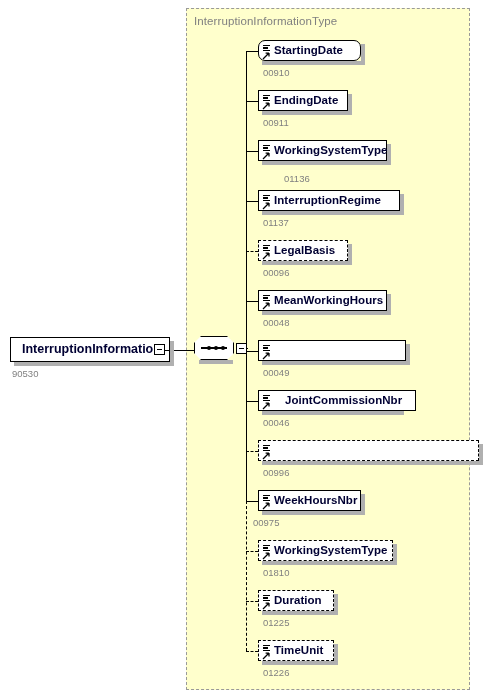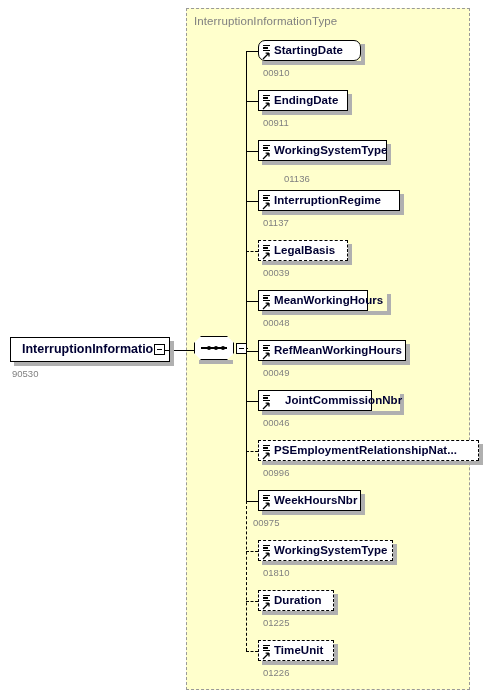--- a/index.html
+++ b/index.html
@@ -156,25 +156,25 @@
         <span class="el-icon">
           <i class="l1"></i>
           <i class="l2"></i>
           <i class="l3"></i>
           <svg width="9" height="9" style="position:absolute;left:0;top:7px">
             <path d="M1 8 L7 2 M7 2 L3.6 2 M7 2 L7 5.4" stroke="#000" stroke-width="1.25" fill="none"></path>
           </svg>
         </span>
         <span class="lbl">LegalBasis</span>
       </div>
-      <div class="node-id" style="left: 263px; top: 267px;">00039</div>
+      <div class="node-id" style="left: 263px; top: 267px;">00096</div>
       <div class="dh" style="left: 246px; top: 250.5px; width: 12px;"></div>
       <div class="node-shadow" style="left: 262px; top: 311px; width: 129px; height: 4px;"></div>
       <div class="node-shadow" style="left: 387px; top: 294px; width: 4px; height: 21px;"></div>
-      <div class="node" style="left: 258px; top: 290px; width: 110px;">
+      <div class="node" style="left: 258px; top: 290px; width: 129px;">
         <span class="el-icon">
           <i class="l1"></i>
           <i class="l2"></i>
           <i class="l3"></i>
           <svg width="9" height="9" style="position:absolute;left:0;top:7px">
             <path d="M1 8 L7 2 M7 2 L3.6 2 M7 2 L7 5.4" stroke="#000" stroke-width="1.25" fill="none"></path>
           </svg>
         </span>
         <span class="lbl">MeanWorkingHours</span>
       </div>
@@ -184,27 +184,26 @@
       <div class="node-shadow" style="left: 406px; top: 344px; width: 4px; height: 21px;"></div>
       <div class="node" style="left: 258px; top: 340px; width: 148px;">
         <span class="el-icon">
           <i class="l1"></i>
           <i class="l2"></i>
           <i class="l3"></i>
           <svg width="9" height="9" style="position:absolute;left:0;top:7px">
             <path d="M1 8 L7 2 M7 2 L3.6 2 M7 2 L7 5.4" stroke="#000" stroke-width="1.25" fill="none"></path>
           </svg>
         </span>
-        <span class="lbl">RefMeanWorkingHours</span>
       </div>
       <div class="node-id" style="left: 263px; top: 367px;">00049</div>
       <div class="ln h" style="left: 246px; top: 350.5px; width: 12px;"></div>
       <div class="node-shadow" style="left: 262px; top: 411px; width: 142px; height: 4px;"></div>
       <div class="node-shadow" style="left: 400px; top: 394px; width: 4px; height: 21px;"></div>
-      <div class="node" style="left: 258px; top: 390px; width: 114px; padding-left: 26px;">
+      <div class="node" style="left: 258px; top: 390px; width: 158px; padding-left: 26px;">
         <span class="el-icon">
           <i class="l1"></i>
           <i class="l2"></i>
           <i class="l3"></i>
           <svg width="9" height="9" style="position:absolute;left:0;top:7px">
             <path d="M1 8 L7 2 M7 2 L3.6 2 M7 2 L7 5.4" stroke="#000" stroke-width="1.25" fill="none"></path>
           </svg>
         </span>
         <span class="lbl">JointCommissionNbr</span>
       </div>
@@ -214,21 +213,20 @@
       <div class="node-shadow" style="left: 479px; top: 444px; width: 4px; height: 21px;"></div>
       <div class="node optional" style="left: 258px; top: 440px; width: 221px;">
         <span class="el-icon">
           <i class="l1"></i>
           <i class="l2"></i>
           <i class="l3"></i>
           <svg width="9" height="9" style="position:absolute;left:0;top:7px">
             <path d="M1 8 L7 2 M7 2 L3.6 2 M7 2 L7 5.4" stroke="#000" stroke-width="1.25" fill="none"></path>
           </svg>
         </span>
-        <span class="lbl">PSEmploymentRelationshipNat...</span>
       </div>
       <div class="node-id" style="left: 263px; top: 467px;">00996</div>
       <div class="dh" style="left: 246px; top: 450.5px; width: 12px;"></div>
       <div class="node-shadow" style="left: 262px; top: 511px; width: 103px; height: 4px;"></div>
       <div class="node-shadow" style="left: 361px; top: 494px; width: 4px; height: 21px;"></div>
       <div class="node" style="left: 258px; top: 490px; width: 103px;">
         <span class="el-icon">
           <i class="l1"></i>
           <i class="l2"></i>
           <i class="l3"></i>

